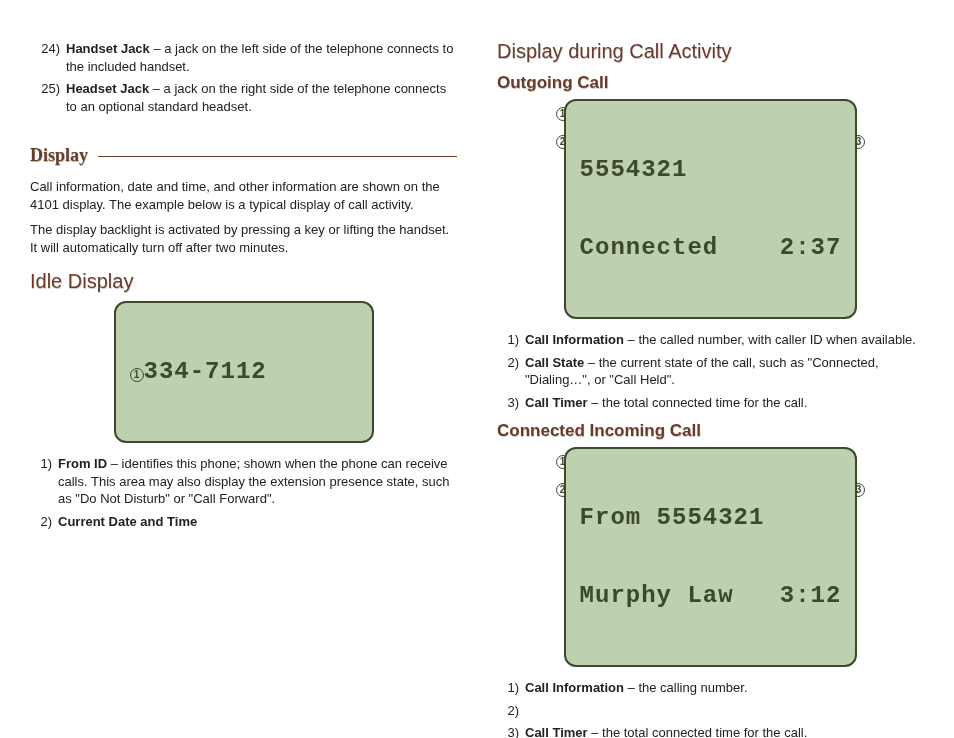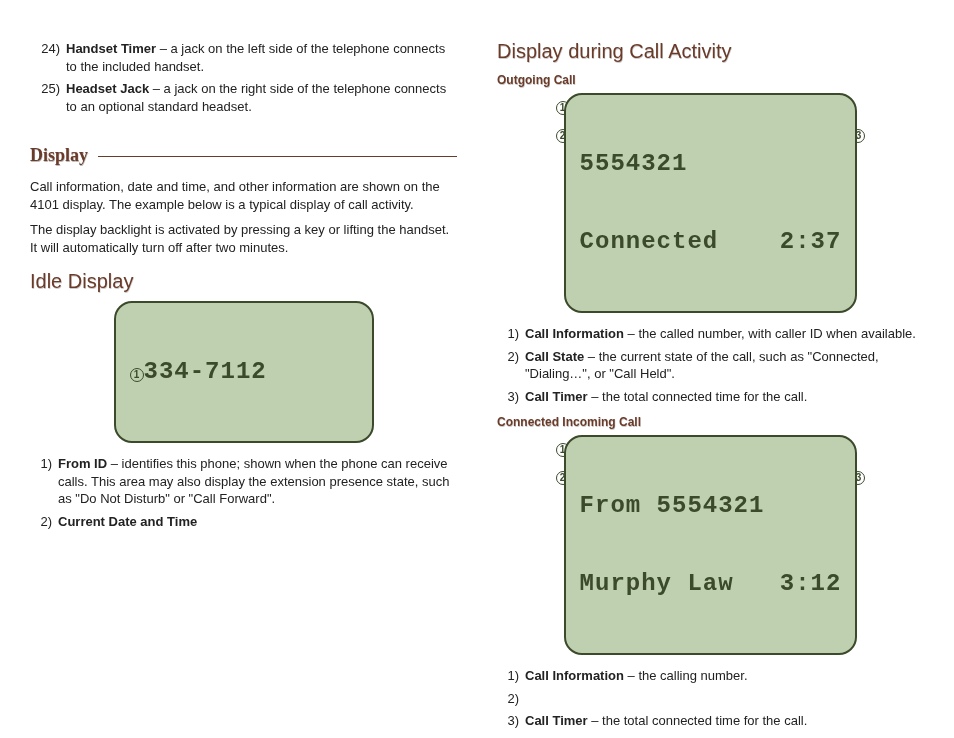--- a/index.html
+++ b/index.html
@@ -46,31 +46,31 @@
     color: #6b3b2a;
     font-family: "Trebuchet MS", Arial, sans-serif;
     font-size: 20px;
     font-weight: 400;
     text-shadow: 0.5px 0.5px 0 #ccc;
     margin: 14px 0 8px 0;
   }
   h4.subsub {
     color: #6b3b2a;
     font-family: "Trebuchet MS", Arial, sans-serif;
-    font-size: 12px;
+    font-size: 17px;
     font-weight: 700;
     text-shadow: 0.5px 0.5px 0 #ccc;
     margin: 10px 0 6px 0;
   }
   p.para { margin: 8px 0; line-height: 1.35; }
   .lcd-wrap { display: flex; justify-content: center; margin: 6px 0 12px 0; position: relative; }
   .lcd {
     background: #bfd0b0;
     border: 2px solid #3a4a2a;
-    border-radius: 18px;
+    border-radius: 12px;
     padding: 4px 14px 4px 14px;
     font-family: "Courier New", monospace;
     font-weight: 700;
     color: #3a4a2a;
     font-size: 24px;
     line-height: 26px;
     position: relative;
     letter-spacing: 1px;
     white-space: pre;
     display: inline-block;
@@ -100,21 +100,21 @@
 </style>
 </head>
 <body>
 
 <div class="page-body">
 
   <div class="col">
     <div class="item-list-cont">
       <div class="num-item">
         <span class="num">24)</span>
-        <span><span class="bold">Handset Timer</span><span> – a jack on the left side of the telephone connects to the included handset.</span></span>
+        <span><span class="bold">Handset Jack</span><span> – a jack on the left side of the telephone connects to the included handset.</span></span>
       </div>
       <div class="num-item">
         <span class="num">25)</span>
         <span><span class="bold">Headset Jack</span><span> – a jack on the right side of the telephone connects to an optional standard headset.</span></span>
       </div>
     </div>
 
     <h2 class="section-title">
       <span>Display</span>
         <span class="rule"></span>

